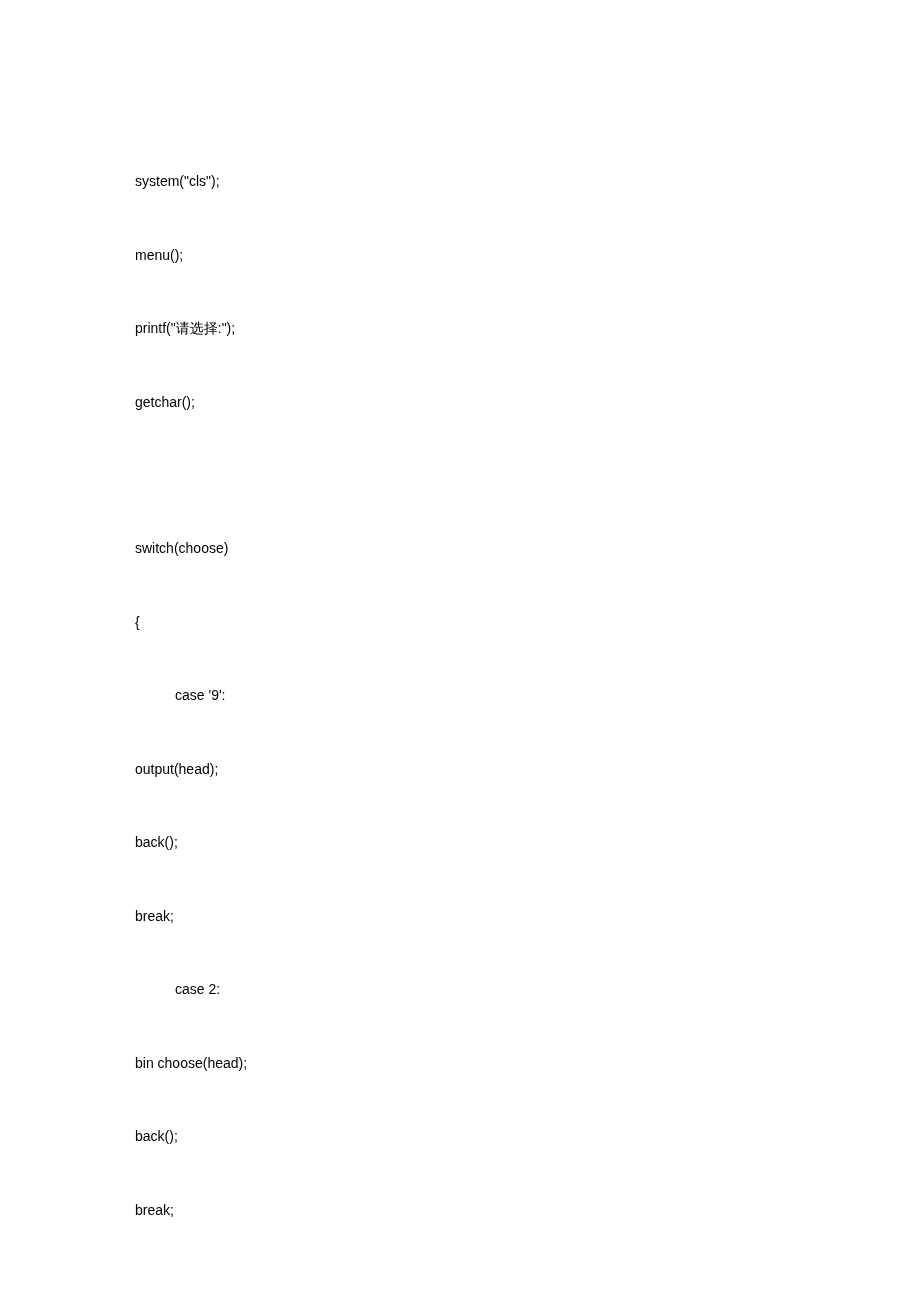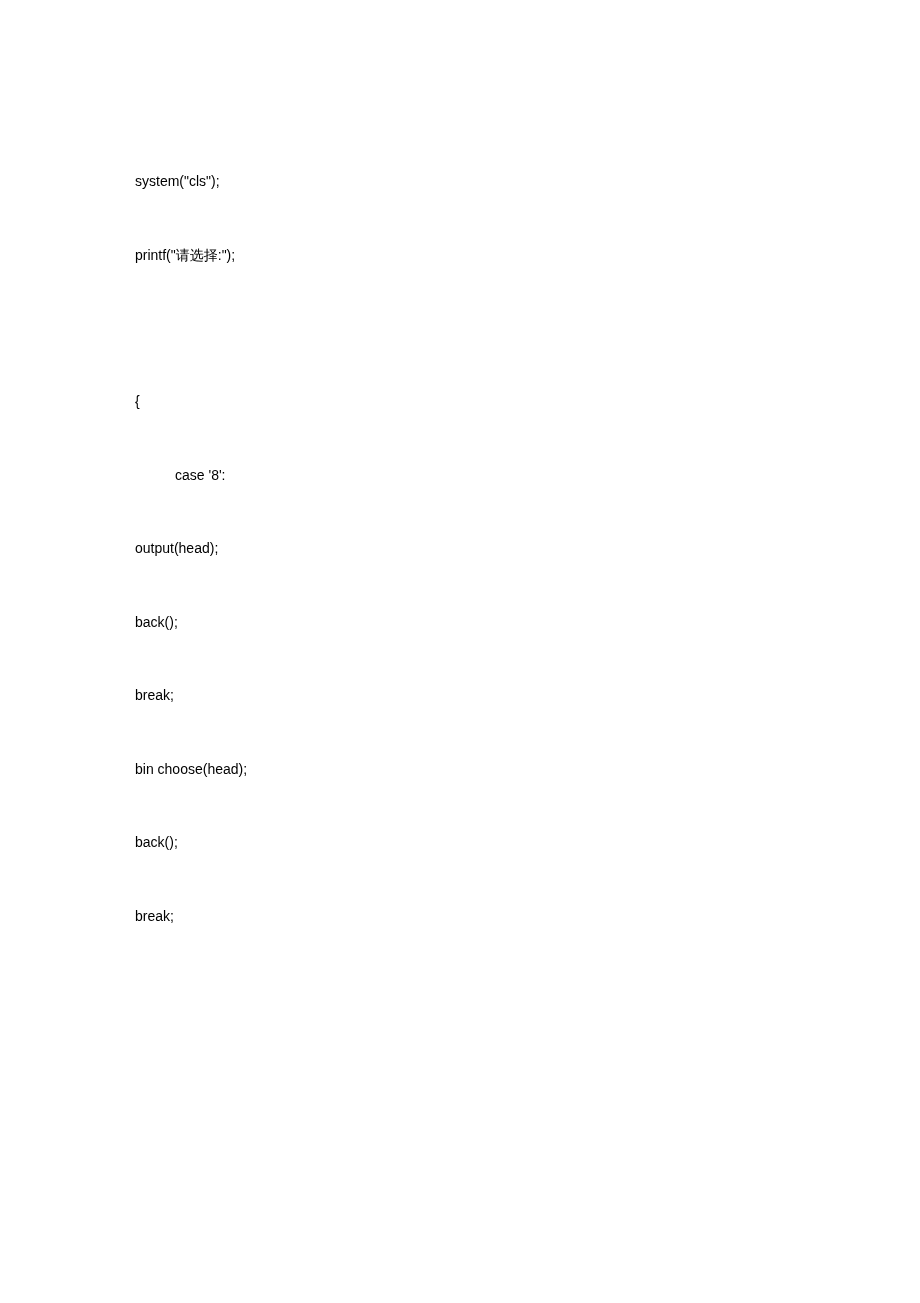--- a/index.html
+++ b/index.html
@@ -26,27 +26,31 @@
   .indent1 { padding-left: 175px; }
   .indent2 { }
   .blank { height: 24px; }
 </style>
 </head>
 <body>
 
 <div class="page">
   <div class="code">
     <span class="line">system("cls");</span>
+    <span class="line">menu();</span>
     <span class="line">printf("请选择:");</span>
+    <span class="line">getchar();</span>
     <div class="blank"></div>
+    <span class="line">switch(choose)</span>
     <span class="line">{</span>
-    <span class="line indent1">case '8':</span>
+    <span class="line indent1">case '9':</span>
     <span class="line indent2">output(head);</span>
     <span class="line indent2">back();</span>
     <span class="line indent2">break;</span>
+    <span class="line indent1">case 2:</span>
     <span class="line indent2">bin choose(head);</span>
     <span class="line indent2">back();</span>
     <span class="line indent2">break;</span>
     
     
     
     
     
     
     

